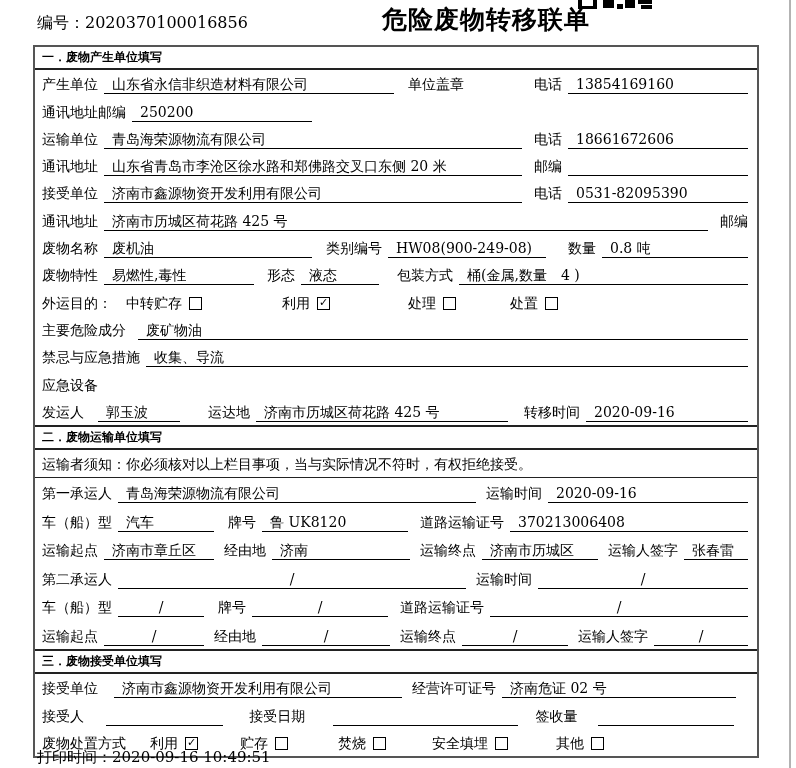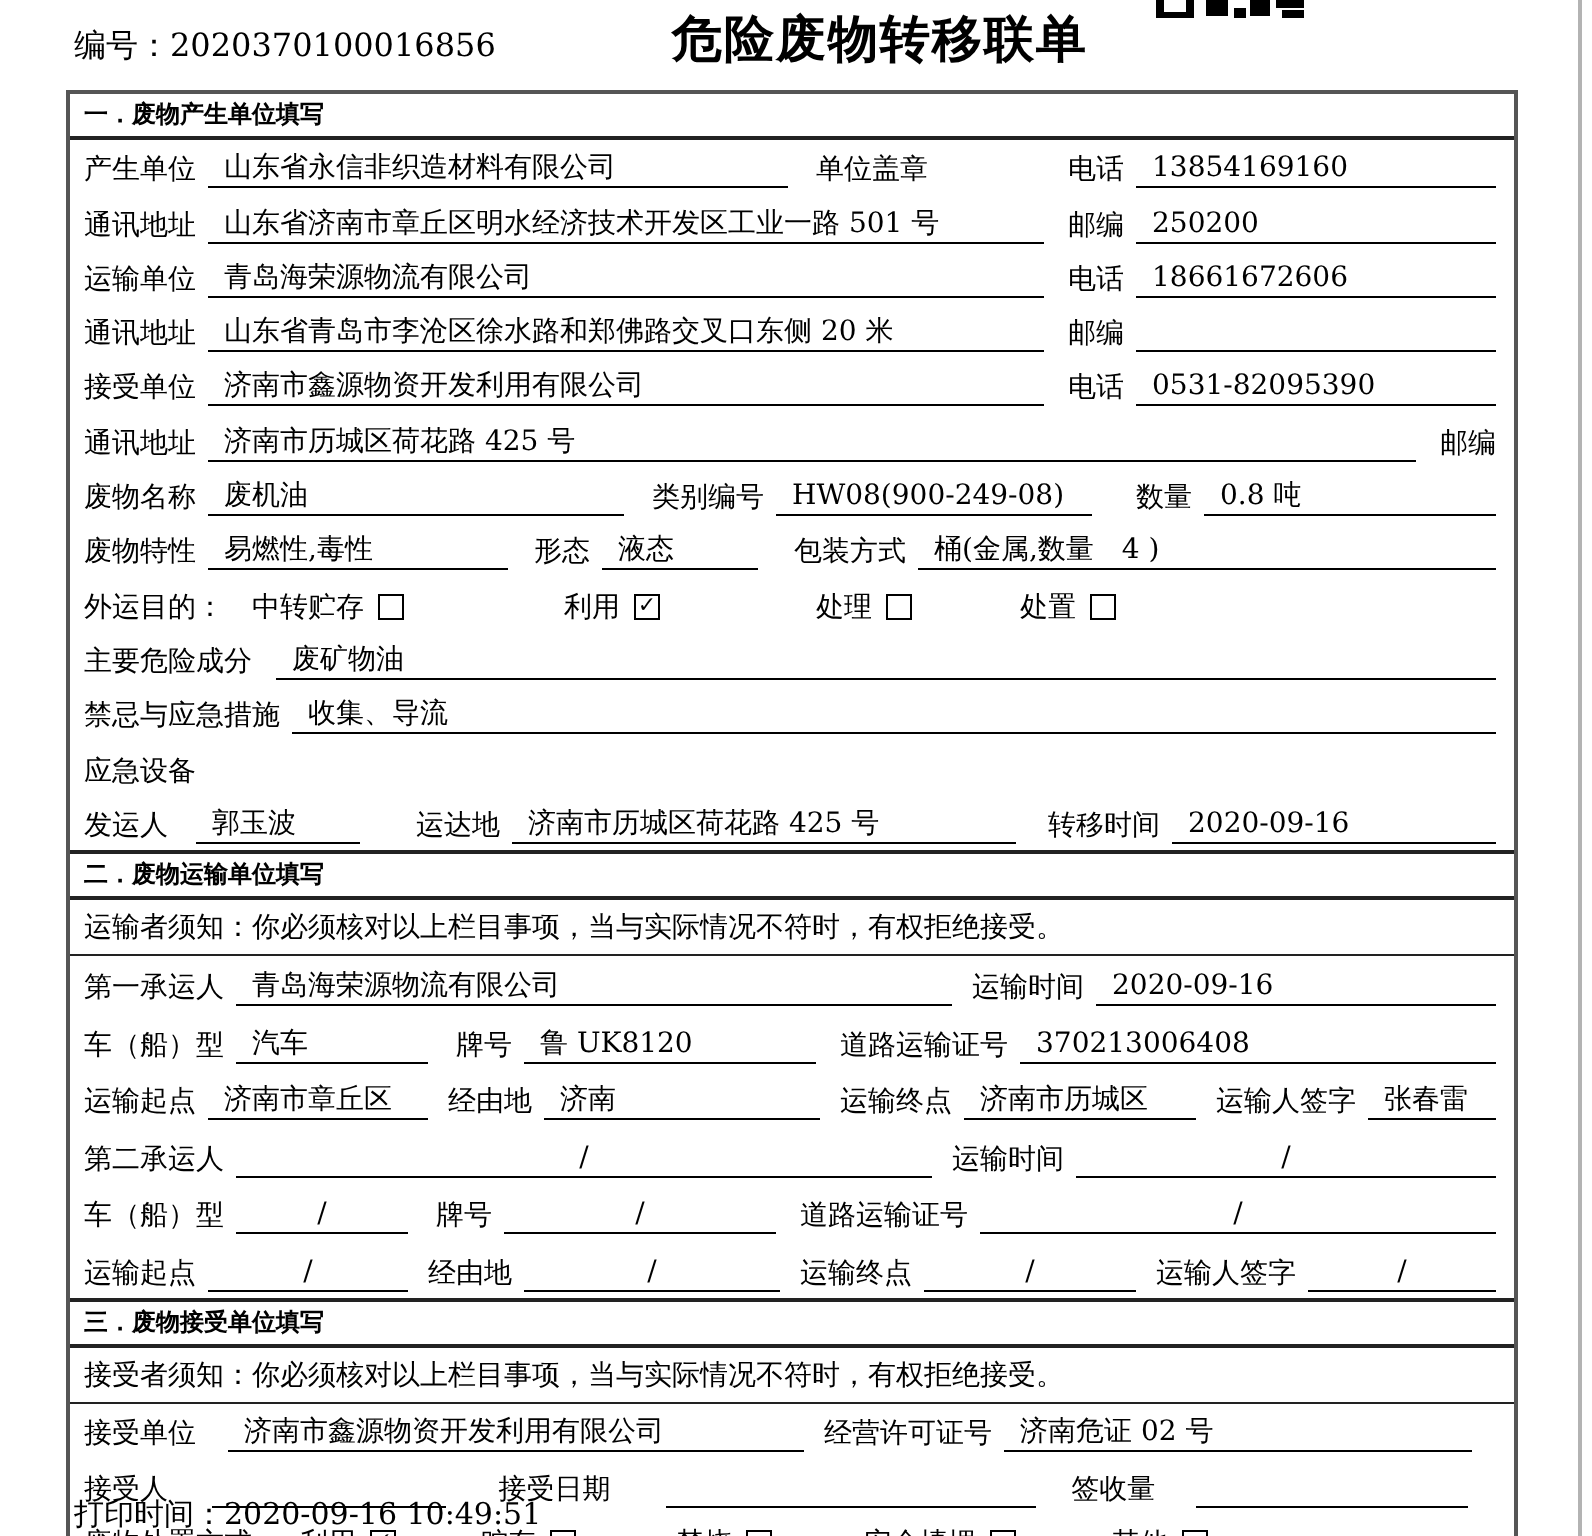--- a/index.html
+++ b/index.html
@@ -1,19 +1,19 @@
 <!DOCTYPE html>
 <html><head>
 <meta charset="utf-8">
 <style>
   html,body{margin:0;padding:0}
   body{width:796px;height:768px;background:#fff;position:relative;overflow:hidden;
        font-family:"DejaVu Serif","Liberation Serif",serif;color:#000;font-size:14px}
   .hdr-no{position:absolute;left:37px;top:13px;font-size:16px;white-space:nowrap}
-  .title{position:absolute;left:290px;top:3px;width:300px;text-align:center;
+  .title{position:absolute;left:290px;top:3px;width:300px;text-align:right;
          font-family:"Liberation Sans","DejaVu Sans",sans-serif;font-weight:bold;font-size:25px;letter-spacing:1px}
   .qr{position:absolute;left:578px;top:0;width:76px;height:9px}
   .qr .b{position:absolute;background:#000}
   .edge{position:absolute;left:789px;top:0;width:2px;height:768px;background:#b3b3b3}
   .tbl{position:absolute;left:33px;top:45px;width:722px;border:2px solid #555;background:#fff}
   .sh{height:21px;line-height:21px;border-bottom:2px solid #222;padding-left:7px;
       font-family:"Liberation Sans","DejaVu Sans",sans-serif;font-weight:bold;font-size:12px}
   .sh.mid{border-top:2px solid #222}
   .notice{height:27px;line-height:29px;border-bottom:1.5px solid #222;padding-left:7px;white-space:nowrap}
   .row{display:flex;align-items:flex-end;padding:0 9px 3px 7px;overflow:hidden}
@@ -56,21 +56,20 @@
     <div class="row">
       <span class="lb">产生单位</span>
       <span class="uv" style="width:280px">山东省永信非织造材料有限公司</span>
       <span class="lb" style="margin-left:14px">单位盖章</span>
       <span class="sp"></span>
       <span class="lb">电话</span>
       <span class="uv" style="width:170px">13854169160</span>
     </div>
     <div class="row">
       <span class="lb">通讯地址</span>
-      <span class="uv fill" style="margin-right:12px">山东省济南市章丘区明水经济技术开发区工业一路 501 号</span>
       <span class="lb">邮编</span>
       <span class="uv" style="width:170px">250200</span>
     </div>
     <div class="row">
       <span class="lb">运输单位</span>
       <span class="uv fill" style="margin-right:12px">青岛海荣源物流有限公司</span>
       <span class="lb">电话</span>
       <span class="uv" style="width:170px">18661672606</span>
     </div>
     <div class="row">
@@ -185,21 +184,20 @@
       <span class="lb" style="margin-left:10px">经由地</span>
       <span class="uv ctr" style="width:128px">/</span>
       <span class="lb" style="margin-left:10px">运输终点</span>
       <span class="uv ctr" style="width:106px">/</span>
       <span class="lb" style="margin-left:10px">运输人签字</span>
       <span class="uv ctr fill">/</span>
     </div>
   </div>
 
   <div class="sh mid">三．废物接受单位填写</div>
-  <div class="notice">接受者须知：你必须核对以上栏目事项，当与实际情况不符时，有权拒绝接受。</div>
   <div class="s3">
     <div class="row">
       <span class="lb">接受单位</span>
       <span class="uv" style="width:278px;margin-left:16px">济南市鑫源物资开发利用有限公司</span>
       <span class="lb" style="margin-left:10px">经营许可证号</span>
       <span class="uv fill" style="margin-right:12px">济南危证 02 号</span>
     </div>
     <div class="row">
       <span class="lb">接受人</span>
       <span class="uv" style="width:112px;margin-left:22px"></span>

